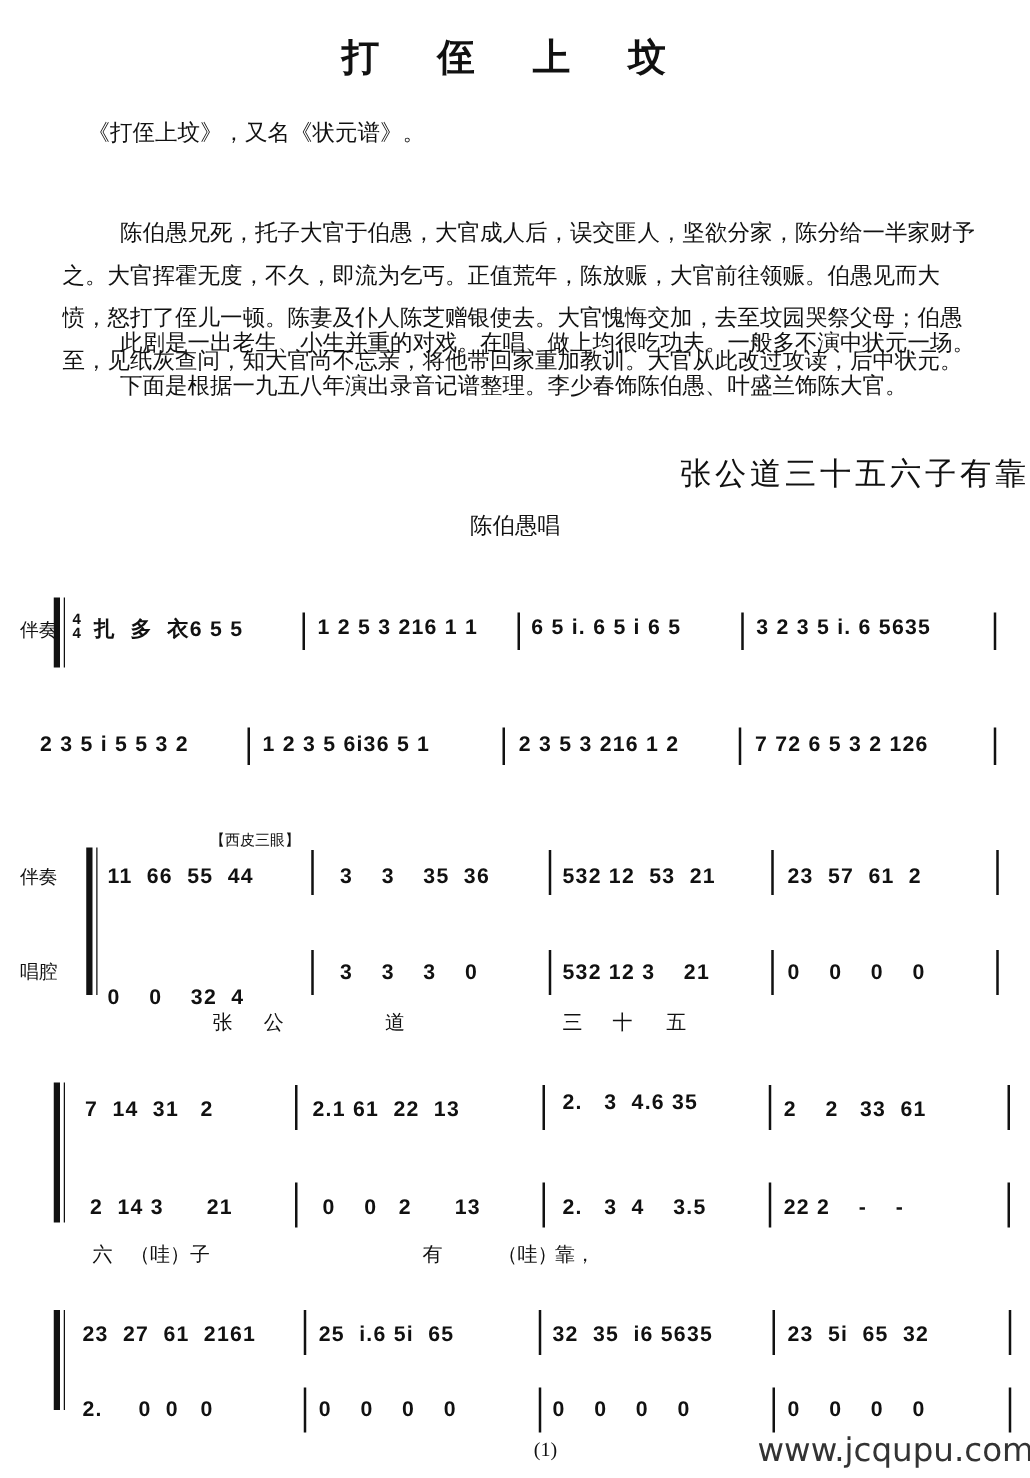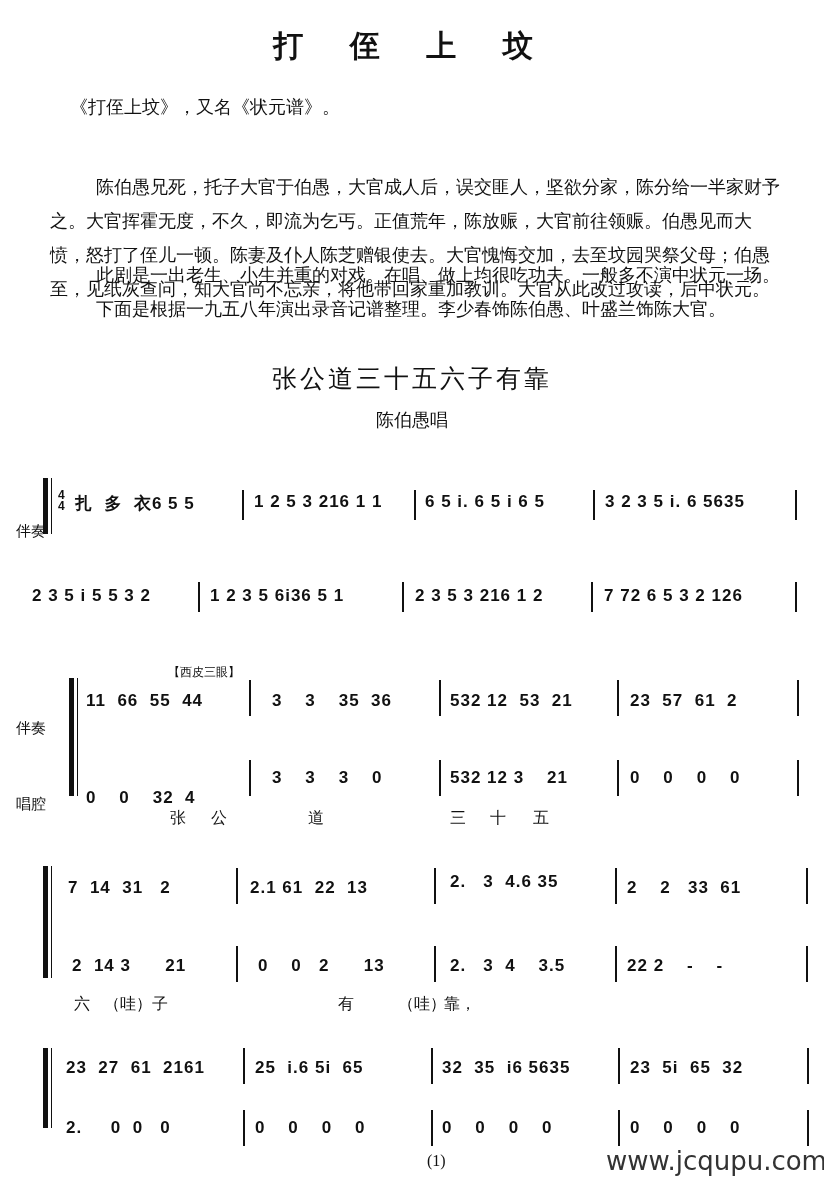--- a/index.html
+++ b/index.html
@@ -4,23 +4,23 @@
 <style>
   html,body{margin:0;padding:0;background:#fff;}
   body{width:824px;height:1182px;position:relative;overflow:hidden;color:#111;font-family:"DejaVu Sans",sans-serif;}
   .abs{position:absolute;}
   .title{left:0;width:824px;top:26px;text-align:center;font-size:30px;font-weight:bold;letter-spacing:18px;}
   .para{left:50px;width:730px;font-size:18px;line-height:34px;}
   .p1{top:90px;text-indent:20px;}
   .p2{top:124px;text-indent:46px;margin-top:46px;}
   .p3{top:258px;text-indent:46px;}
   .p4{top:292px;text-indent:46px;}
-  .subtitle{left:0;width:824px;top:362px;text-align:center;font-size:25px;letter-spacing:3px;}
+  .subtitle{left:0;width:824px;top:362px;text-align:right;font-size:25px;letter-spacing:3px;}
   .singer{left:0;width:824px;top:408px;text-align:center;font-size:18px;}
-  .lbl{font-size:15px;left:16px;margin-top:27px;}
+  .lbl{font-size:15px;left:16px;}
   .n{font-family:"Liberation Sans",sans-serif;font-weight:bold;font-size:17px;white-space:pre;letter-spacing:1px;}
   .bar{width:2px;background:#111;}
   .brk{border-left:5px solid #111;border-right:1px solid #111;width:3px;}
   .lyr{font-size:16px;}
   .sec{font-size:12px;font-weight:normal;}
   .pg{font-family:"Liberation Serif",serif;font-size:16px;}
   .wm{font-family:"DejaVu Sans",sans-serif;font-size:26px;color:#333;}
 </style>
 </head>
 <body>

